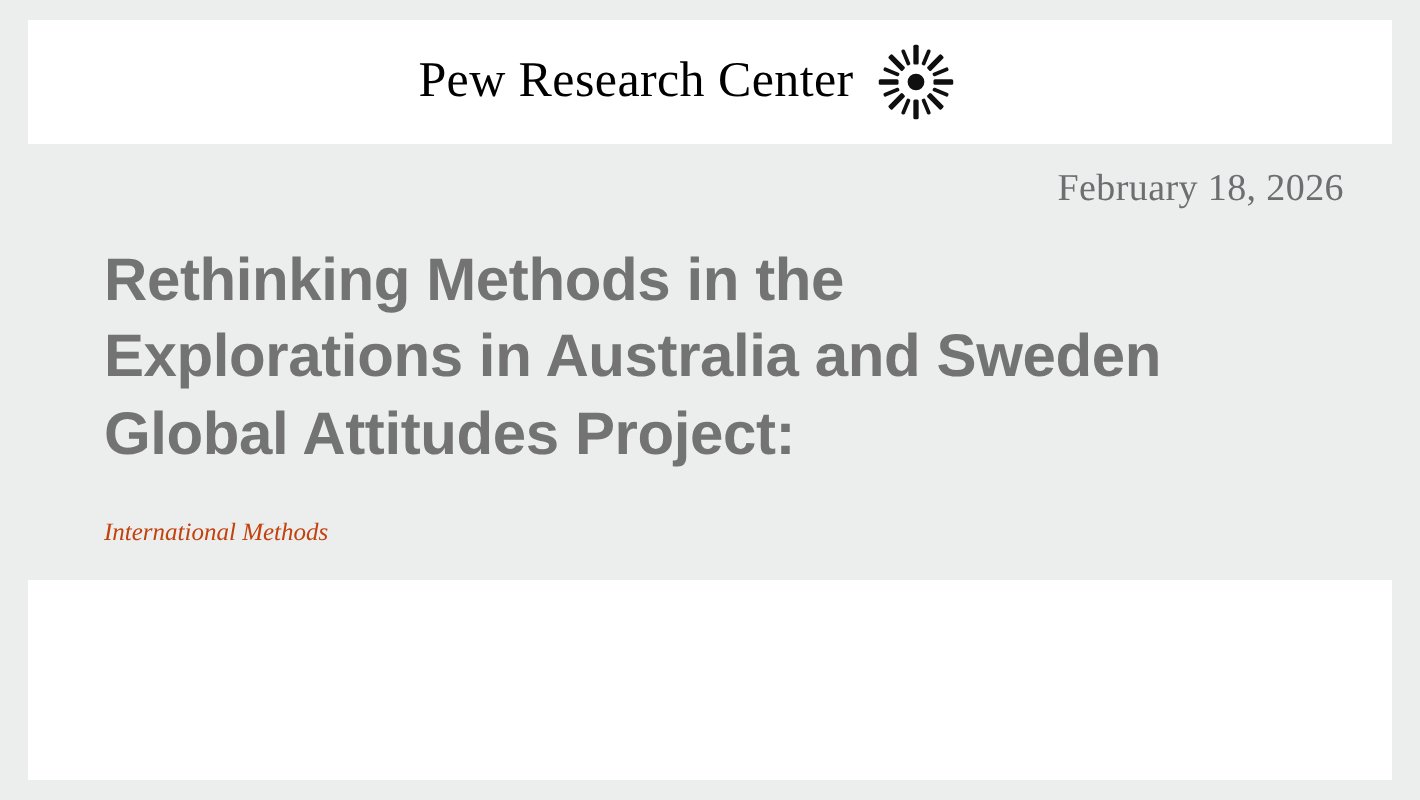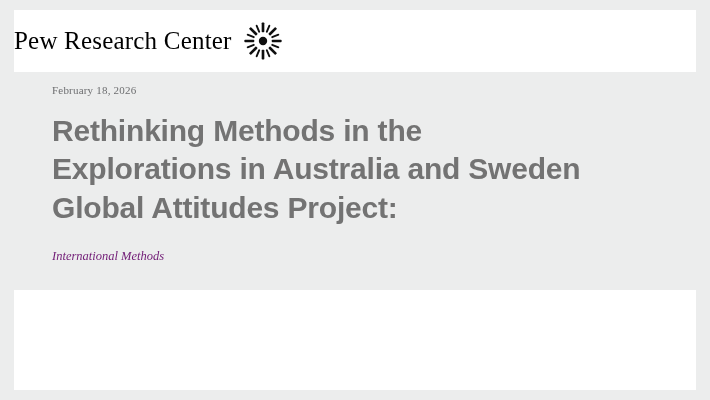--- a/index.html
+++ b/index.html
@@ -24,21 +24,21 @@
   
   .header-band {
     position: absolute;
     left: 14px;
     top: 10px;
     width: 682px;
     height: 62px;
     background: #ffffff;
     display: flex;
     align-items: center;
-    justify-content: flex-start;
+    justify-content: center;
   }
 
   .brand {
     display: flex;
     align-items: center;
     padding-right: 24px;
   }
 
   .brand-name {
     font-family: "Liberation Serif", serif;
@@ -58,24 +58,25 @@
   
   .content {
     position: absolute;
     left: 52px;
     top: 84px;
     width: 620px;
   }
 
   .date {
     font-family: "Liberation Serif", serif;
-    font-size: 11px;
+    font-size: 19px;
     color: #6d6e70;
     letter-spacing: 0.2px;
     margin-bottom: 16px;
+    text-align: right;
   }
 
   .title {
     font-family: "Liberation Sans", sans-serif;
     font-weight: bold;
     font-size: 30px;
     line-height: 1.28;
     color: #737373;
     letter-spacing: -0.2px;
     margin: 0 0 22px 0;
@@ -90,21 +91,21 @@
     font-weight: bold;
     font-size: 12.5px;
     color: #58595b;
     margin-bottom: 8px;
   }
 
   .department {
     font-family: "Liberation Serif", serif;
     font-style: italic;
     font-size: 12.5px;
-    color: #701a75;
+    color: #c2410c;
   }
 
   
   .footer-band {
     position: absolute;
     left: 14px;
     top: 290px;
     width: 682px;
     height: 100px;
     background: #ffffff;

